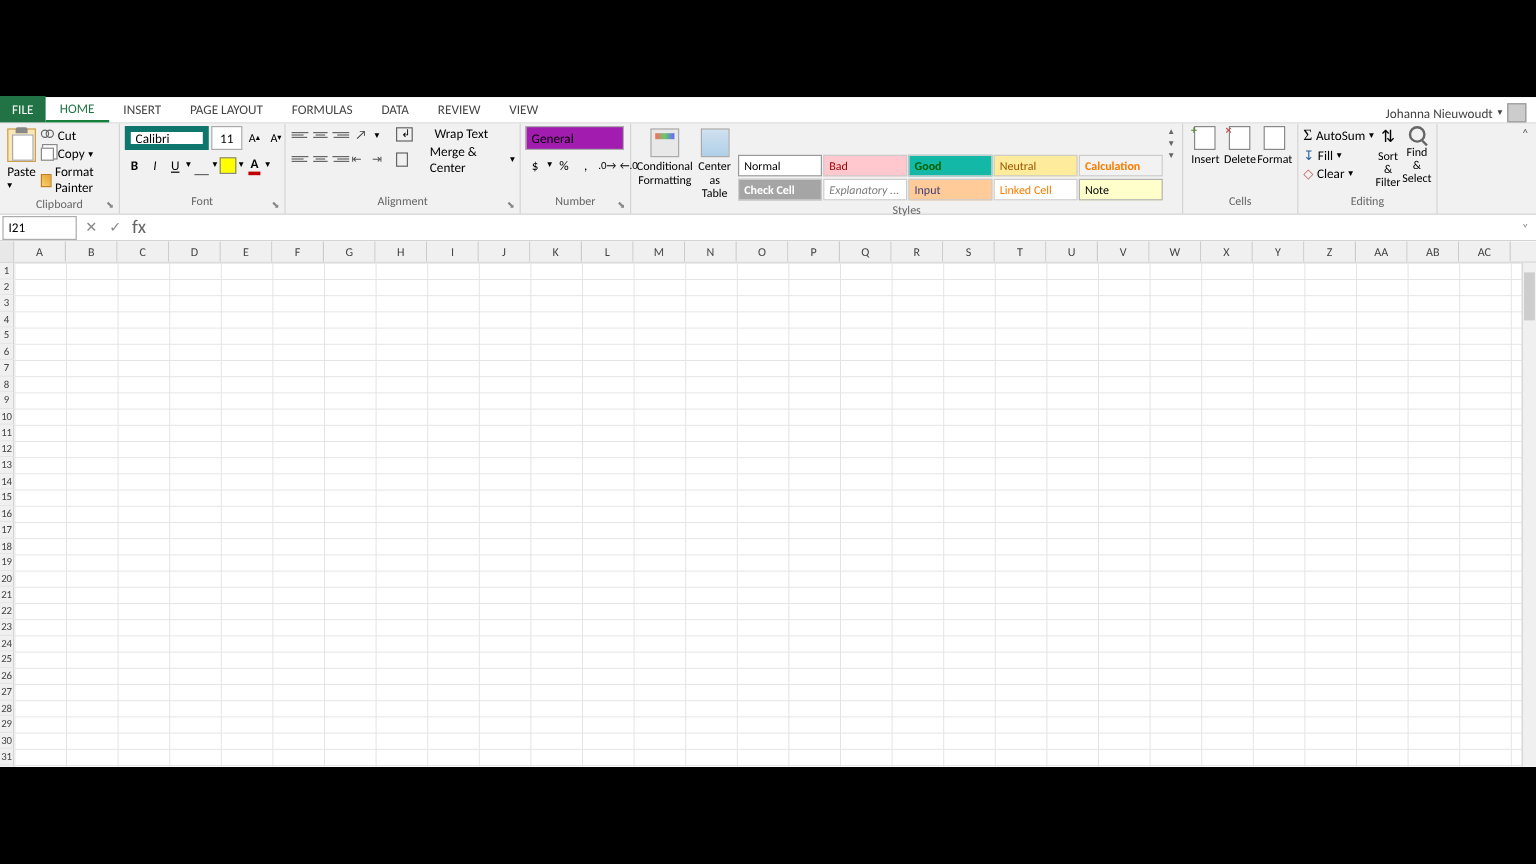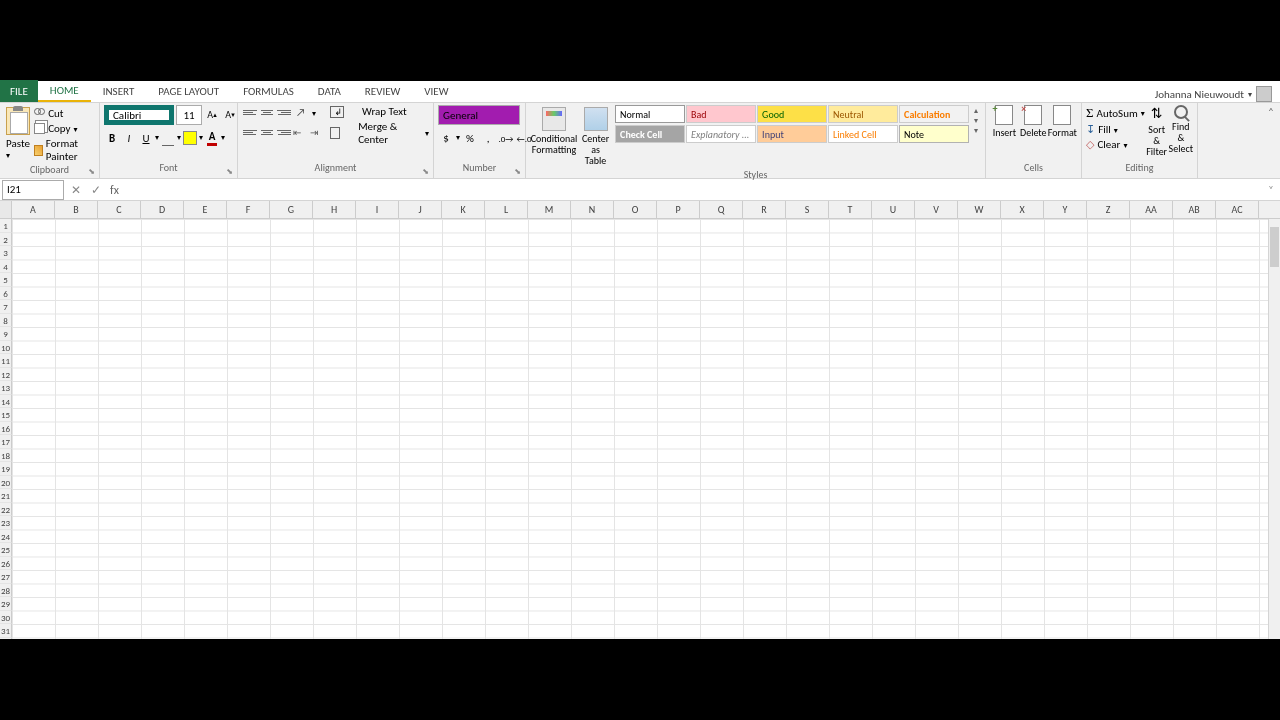--- a/index.html
+++ b/index.html
@@ -3,21 +3,21 @@
 <meta charset="utf-8">
 <style>
 * { margin: 0; padding: 0; box-sizing: border-box; font-family: "Segoe UI", Calibri, sans-serif; }
 body { background: #000; width: 1280px; height: 720px; overflow: hidden; }
 .app-window { position: absolute; top: 81px; left: 0; width: 1280px; height: 558px; background: #fff; }
 
 
 .tabs-row { height: 22px; background: #fff; display: flex; align-items: flex-end; font-size: 11px; color: #444; border-bottom: 1px solid #d4d4d4; }
 .tab-file { background: #217346; color: #fff; padding: 4px 10px; height: 22px; display: flex; align-items: center; cursor: pointer; }
 .tab { padding: 4px 12px; height: 22px; display: flex; align-items: center; cursor: pointer; }
-.tab.active { border-bottom: 2px solid #eab308; color: #217346; }
+.tab.active { border-bottom: 2px solid #15803d; color: #217346; }
 .tabs-right { margin-left: auto; padding-right: 8px; font-size: 11px; color: #444; display: flex; align-items: center; gap: 4px; }
 .user-avatar { width: 16px; height: 16px; background: #ccc; border: 1px solid #999; }
 
 
 .ribbon { height: 76px; background: #f1f1f1; display: flex; border-bottom: 1px solid #d4d4d4; position: relative; }
 .ribbon-group { border-right: 1px solid #d4d4d4; padding: 2px 4px; display: flex; flex-direction: column; position: relative; }
 .group-label { font-size: 10px; color: #666; text-align: center; margin-top: auto; padding-bottom: 2px; }
 .group-content { flex: 1; display: flex; align-items: flex-start; }
 .dialog-launcher { position: absolute; bottom: 2px; right: 4px; font-size: 8px; color: #888; cursor: pointer; }
 
@@ -72,26 +72,26 @@
 .num-row { display:flex; gap:2px; margin-top:4px; }
 .num-btn { width:16px; height:18px; font-size:11px; display:flex; align-items:center; justify-content:center; cursor:pointer; }
 
 
 .styles-grp { width: 460px; }
 .big-btn { display:flex; flex-direction:column; align-items:center; width:48px; padding:2px; cursor:pointer; }
 .big-icon { width:24px; height:24px; background:#e8e8e8; border:1px solid #aaa; position:relative; }
 .cf-icon::after { content:""; position:absolute; top:3px; left:3px; width:16px; height:5px; background:linear-gradient(90deg,#f66,#6c6,#66f); }
 .fat-icon { background:linear-gradient(#d0e0f0,#b0d0e8); }
 .big-label { font-size:10px; text-align:center; line-height:1.1; margin-top:2px; }
-.style-gallery { display:flex; flex-direction:column; gap:2px; flex:1; padding:0 2px; }
+.style-gallery { display:flex; flex-direction:column; gap:2px; flex:1; padding:0 2px;margin-top:24px; }
 .style-row { display:flex; gap:1px; }
 .style-cell { width:70px; height:18px; font-size:10px; padding:2px 4px; border:1px solid #ccc; cursor:pointer; overflow:hidden; white-space:nowrap; }
 .sc-normal { background:#fff; border:1px solid #999; }
 .sc-bad { background:#ffc7ce; color:#9c0006; }
-.sc-good { background:#fde047; color:#006100; }
+.sc-good { background:#14b8a6; color:#006100;font-weight:bold; }
 .sc-neutral { background:#ffeb9c; color:#9c5700; }
 .sc-calc { background:#f2f2f2; color:#fa7d00; font-weight:bold; }
 .sc-check { background:#a5a5a5; color:#fff; font-weight:bold; }
 .sc-expl { background:#fff; font-style:italic; color:#7f7f7f; }
 .sc-input { background:#ffcc99; color:#3f3f76; }
 .sc-linked { background:#fff; color:#fa7d00; }
 .sc-note { background:#ffffcc; border:1px solid #b2b2b2; }
 .gallery-arrow { width:14px; display:flex; flex-direction:column; justify-content:space-around; align-items:center; font-size:8px; color:#666; cursor:pointer; }
 
 
@@ -112,21 +112,21 @@
 .sort-icon { font-size:14px; }
 .find-icon { width:14px; height:14px; border:2px solid #666; border-radius:50%; position:relative; }
 .find-icon::after { content:""; position:absolute; width:6px; height:2px; background:#666; bottom:-3px; right:-4px; transform:rotate(45deg); }
 
 .collapse-ribbon { position:absolute; top:2px; right:6px; font-size:11px; color:#666; cursor:pointer; }
 
 
 .formula-row { height: 22px; display: flex; align-items: center; border-bottom: 1px solid #d4d4d4; background:#fff; }
 .name-box { width: 62px; height: 20px; font-size: 11px; border: 1px solid #ababab; margin: 0 2px; padding: 0 4px; background:#fff; }
 .fb-btn { width:20px; height:20px; display:flex; align-items:center; justify-content:center; font-size:12px; color:#888; cursor:pointer; }
-.fx-label { font-size:12px; color:#666; padding:0 4px; }
+.fx-label { font-size:16px; color:#666; padding:0 4px; }
 .formula-input { flex:1; height:20px; border:none; font-size:11px; padding:0 4px; }
 .fb-expand { width:18px; font-size:10px; color:#888; cursor:pointer; text-align:center; }
 
 
 .grid-area { position:relative; height: 438px; overflow:hidden; background:#fff; }
 .col-headers { display:flex; height:18px; background:#f0f0f0; border-bottom:1px solid #ccc; }
 .corner { width:12px; border-right:1px solid #ccc; background:#e8e8e8; }
 .col-h { width:43px; font-size:10px; text-align:center; border-right:1px solid #ccc; color:#444; line-height:18px; cursor:pointer; background:#f0f0f0; }
 .grid-body { display:flex; }
 .row-headers { width:12px; display:flex; flex-direction:column; }

